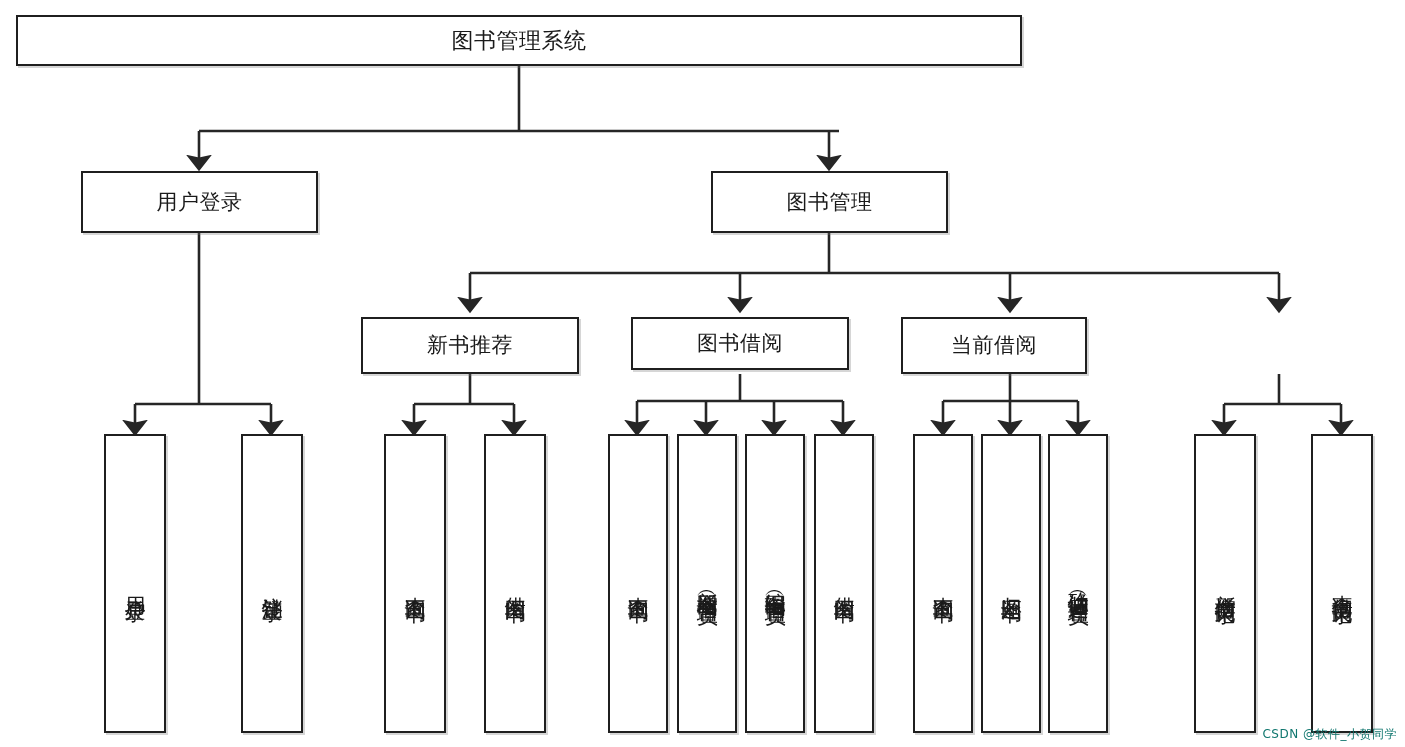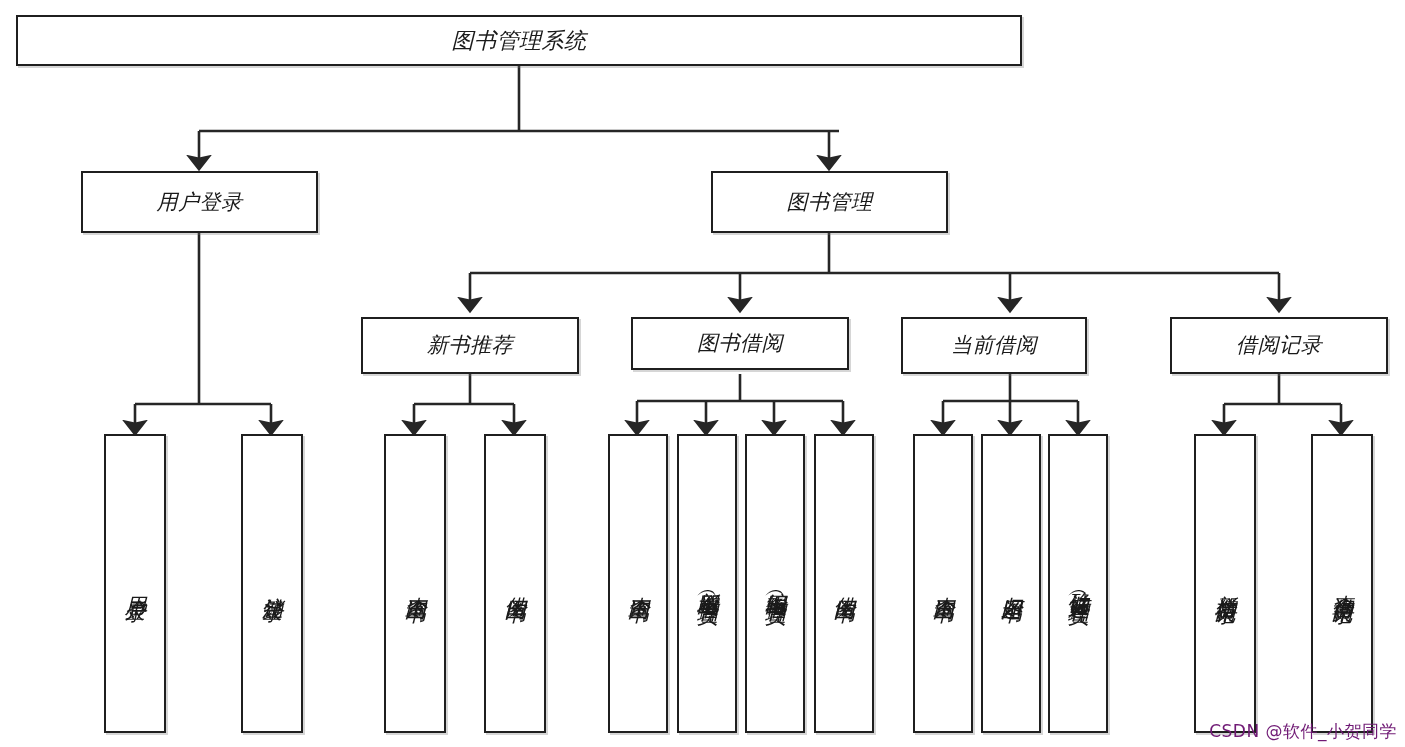--- a/index.html
+++ b/index.html
@@ -37,21 +37,20 @@
     align-items: center;
     justify-content: center;
     color: #1a1a1a;
     z-index: 2;
   }
   .node .label {
     display: block;
     text-align: center;
     line-height: 1.18;
     letter-spacing: 0.5px;
-    font-style: italic;
   }
   
   .node.horiz .label {
     font-size: 21px;
     white-space: nowrap;
   }
   .node.root .label { font-size: 22px; }
   
   .node.vert {
     align-items: center;
@@ -64,22 +63,22 @@
     font-size: 21px;
     line-height: 1.08;
     letter-spacing: 2px;
     white-space: nowrap;
     max-height: 100%;
   }
   #watermark {
     position: absolute;
     right: 8px;
     bottom: 4px;
-    font-size: 17px;
-    color: #701a75;
+    font-size: 12px;
+    color: #0f766e;
     letter-spacing: 0.5px;
     white-space: nowrap;
     z-index: 5;
     font-family: "DejaVu Sans", "Liberation Sans", sans-serif;
   }
 </style>
 </head>
 <body>
 
 <div id="canvas">
@@ -147,23 +146,20 @@
 
   <div class="node horiz" style="left:711px; top:171px; width:237px; height:62px;">
     <span class="label">图书管理</span>
   </div>
   <div class="node horiz" style="left:631px; top:317px; width:218px; height:53px;">
     <span class="label">图书借阅</span>
   </div>
   <div class="node horiz" style="left:901px; top:317px; width:186px; height:57px;">
     <span class="label">当前借阅</span>
   </div>
-  <div class="node horiz" style="left:1170px; top:317px; width:218px; height:57px;">
-    <span class="label">借阅记录</span>
-  </div>
 
   <div class="node vert" style="left:104px; top:434px; width:62px; height:299px;">
     <span class="label">用户登录</span>
   </div>
   <div class="node vert" style="left:241px; top:434px; width:62px; height:299px;">
     <span class="label">注销登录</span>
   </div>
 
   <div class="node vert" style="left:384px; top:434px; width:62px; height:299px;">
     <span class="label">查询图书</span>

